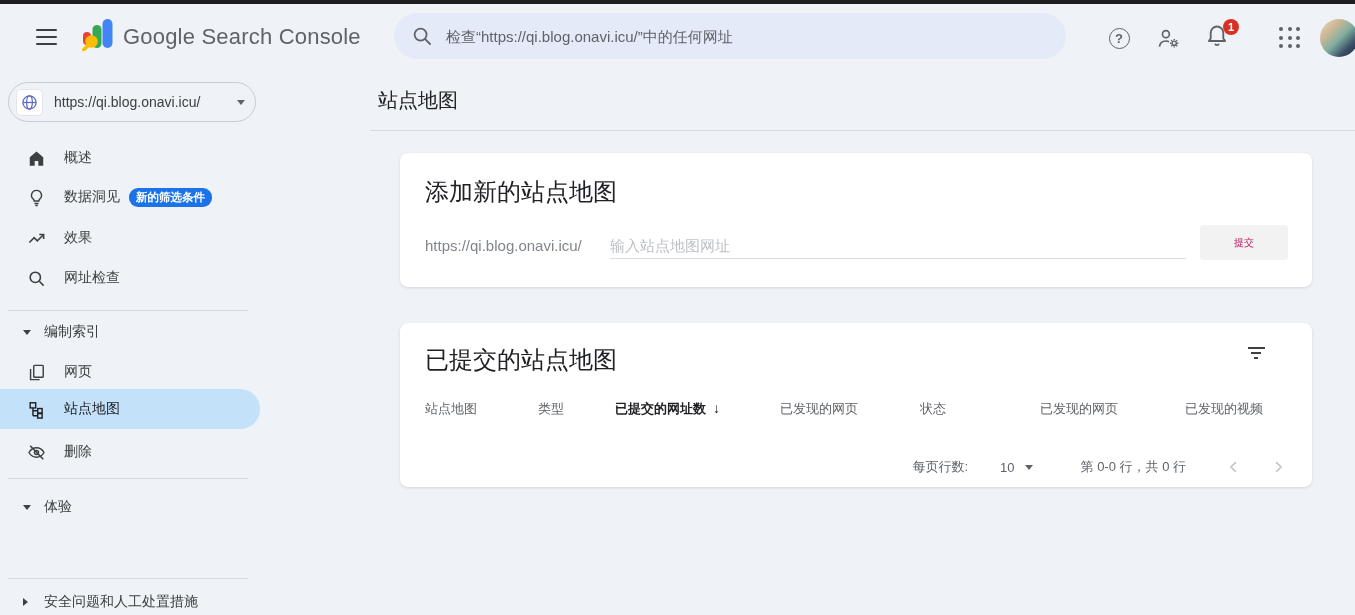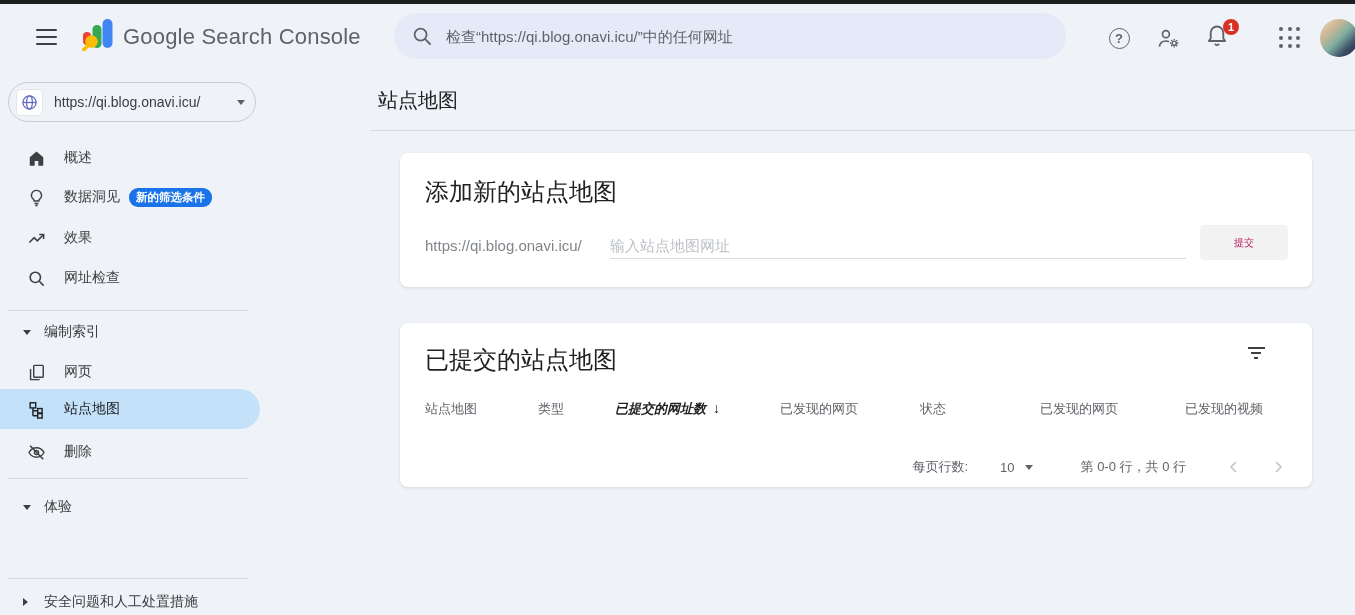--- a/index.html
+++ b/index.html
@@ -54,21 +54,21 @@
   .card-title { position:absolute; left:25px; font-size:24px; color:#202124; }
   .url-prefix { position:absolute; left:25px; top:84px; font-size:15px; color:#80868b; }
   .sitemap-input { position:absolute; left:210px; top:80px; width:576px; height:26px; border:none; border-bottom:1px solid #dadce0; outline:none; font-size:15px; color:#3c4043; background:transparent; font-family:"Liberation Sans", sans-serif; }
   .sitemap-input::placeholder { color:#bdc1c6; opacity:1; }
   .submit-btn { position:absolute; left:800px; top:72px; width:88px; height:35px; background:#f2f2f2; border:none; border-radius:4px; font-size:10px; color:#be185d; cursor:pointer; font-family:"Liberation Sans", sans-serif; }
   .filter-btn { position:absolute; right:44px; top:20px; width:24px; height:20px; display:flex; flex-direction:column; align-items:center; justify-content:center; gap:3px; cursor:pointer; }
   .filter-btn i { display:block; height:2px; background:#3c4043; }
   .filter-btn i:nth-child(1){ width:17px; } .filter-btn i:nth-child(2){ width:10px; } .filter-btn i:nth-child(3){ width:4px; }
   .thead { position:absolute; top:77px; left:0; right:0; height:16px; font-size:13px; color:#5f6368; }
   .th { position:absolute; white-space:nowrap; cursor:pointer; }
-  .th.sorted { color:#202124; font-weight:bold;font-style:italic; }
+  .th.sorted { color:#202124; font-weight:bold; }
   .sort-arrow { font-weight:bold; margin-left:7px; font-size:14px; color:#202124; }
   .pagination { position:absolute; top:132px; right:22px; display:flex; align-items:center; font-size:13px; color:#5f6368; }
   .rpp-value { margin-left:32px; }
   .rpp-caret { margin-left:10px; }
   .range { margin-left:48px; white-space:nowrap; }
   .chev { width:24px; height:24px; display:flex; align-items:center; justify-content:center; cursor:default; }
   .chev.prev { margin-left:36px; } .chev.next { margin-left:20px; }
 </style>
 </head>
 <body>

